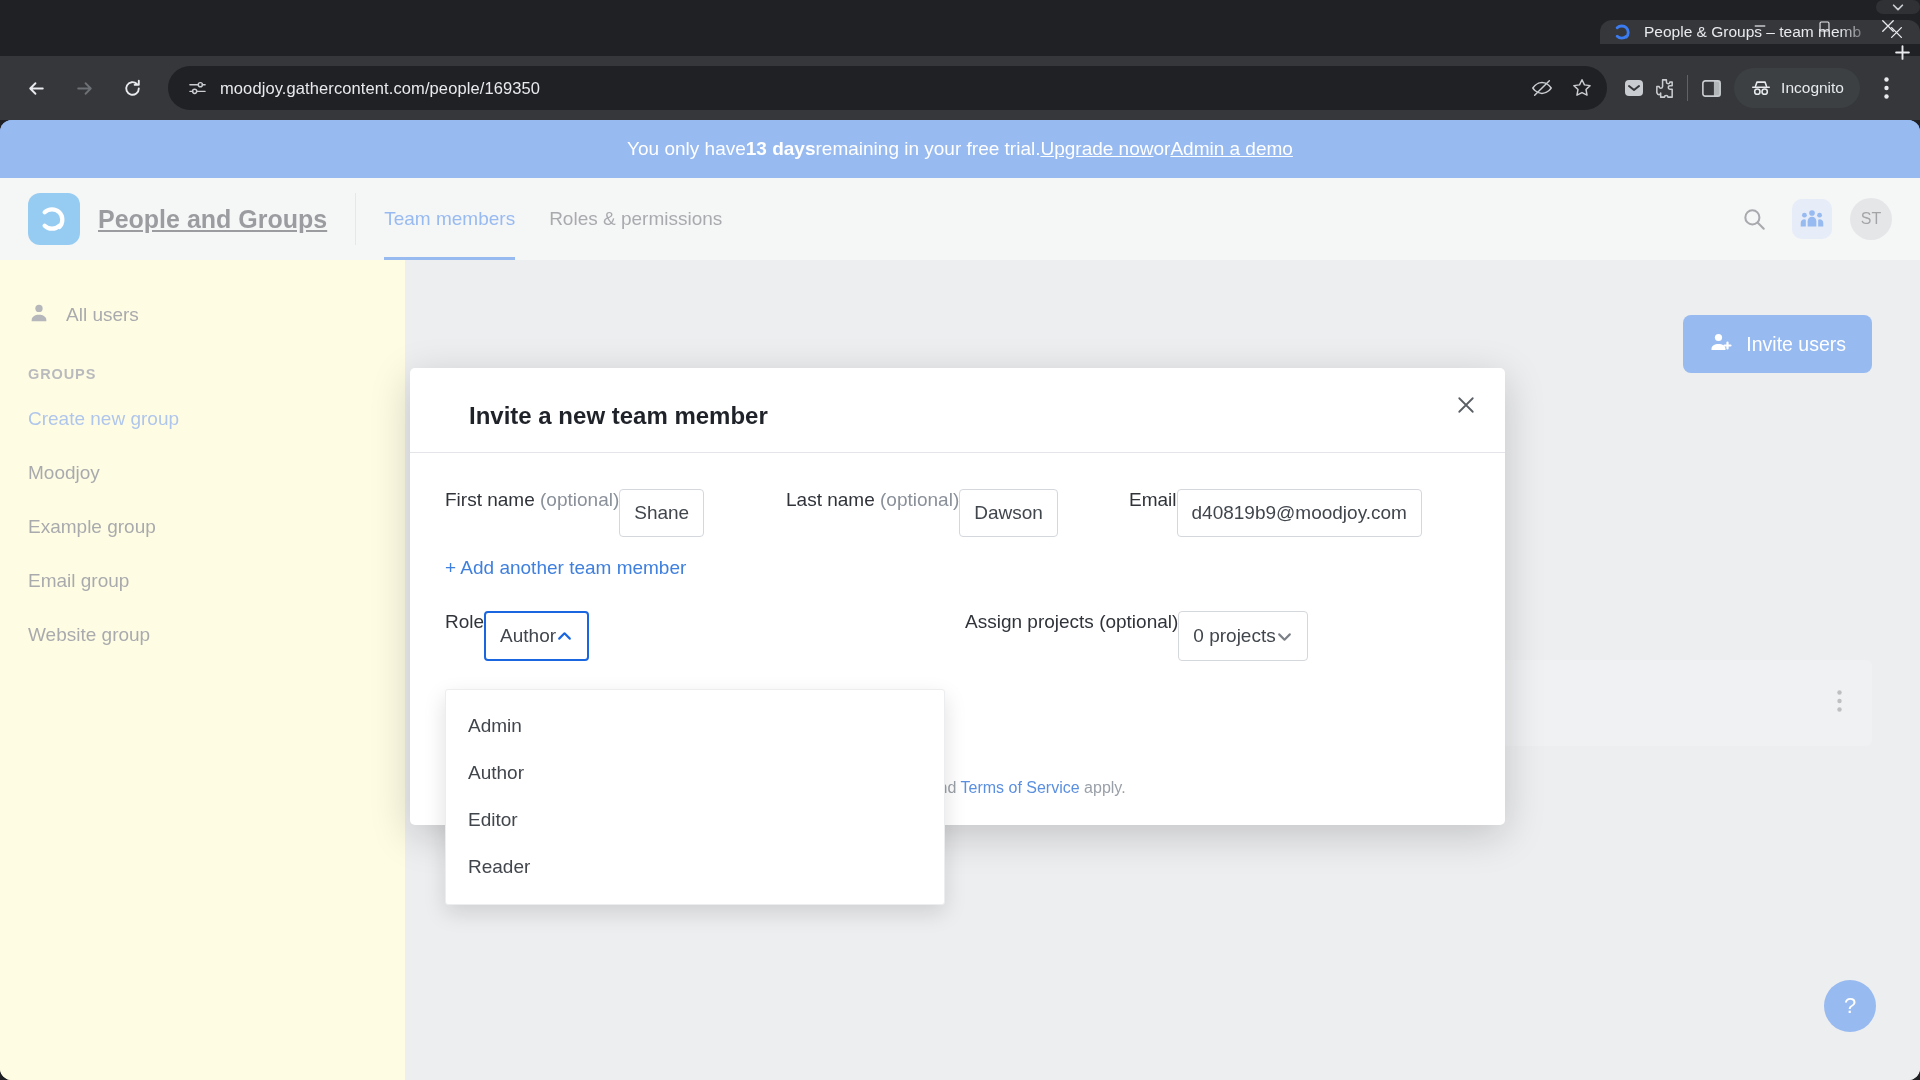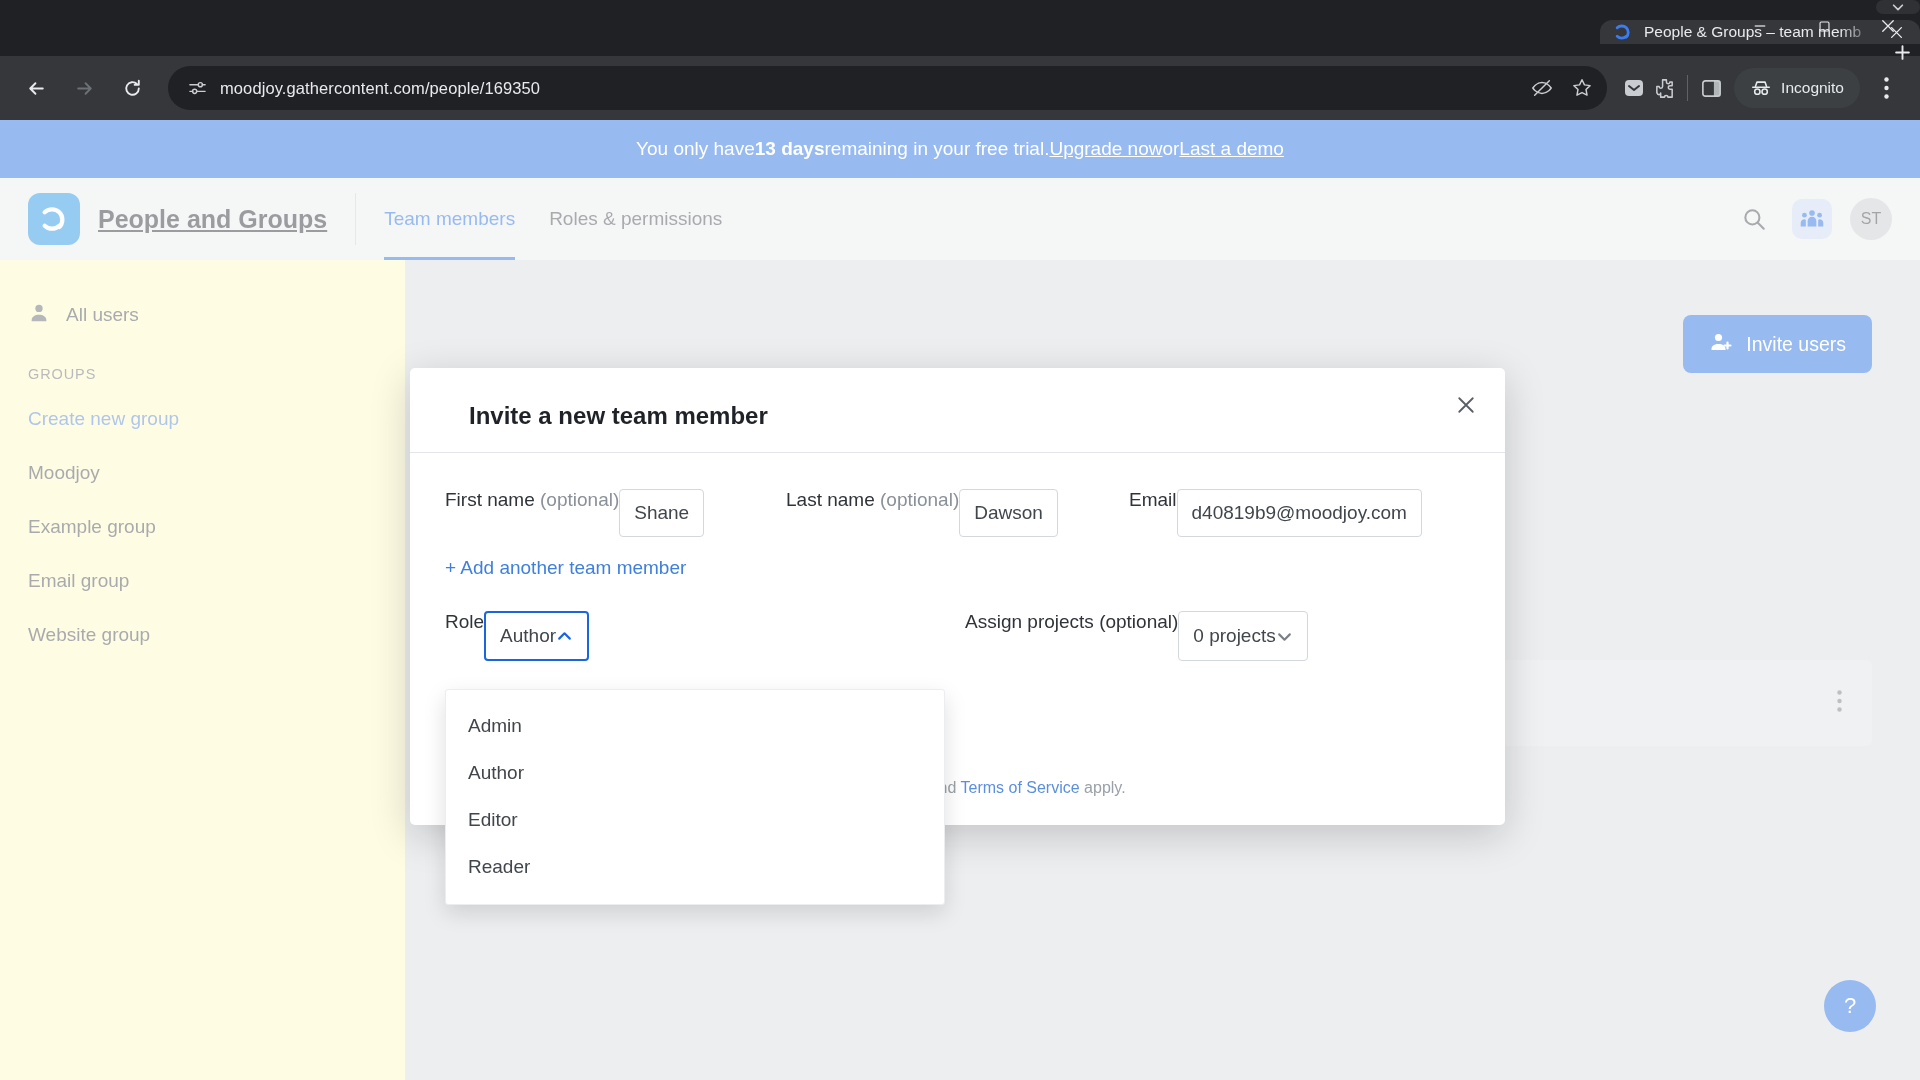--- a/index.html
+++ b/index.html
@@ -63,21 +63,21 @@
   .omni-right { display:flex; align-items:center; gap:14px; }
   .tb-icon { width:26px; height:26px; color:#c9ccd0; display:flex; align-items:center; justify-content:center; }
   .tb-sep { width:1px; height:26px; background:#5f6368; margin:0 6px; }
   .incognito-pill {
     height:40px; border-radius:20px; background:#3c4043; display:flex; align-items:center;
     gap:9px; padding:0 16px; color:#e8eaed; font-size:15.5px; margin-left:6px;
   }
   .menu-dots { width:40px; height:40px; display:flex; align-items:center; justify-content:center; color:#e8eaed; margin-left:2px;}
 
   
-  .viewport { position:absolute; left:0; top:120px; width:1920px; height:960px; background:#fff; overflow:hidden; }
+  .viewport { position:absolute; left:0; top:120px; width:1920px; height:960px; background:#fff; overflow:hidden;border-radius:12px; }
 
   .trial-banner {
     height:58px; background:#1a66e0; color:#fff;
     display:flex; align-items:center; justify-content:center;
     font-size:19px;
   }
   .trial-banner b { font-weight:700; }
   .trial-banner a { color:#fff; text-decoration:underline; }
 
   .app-header {
@@ -111,21 +111,21 @@
 
   .app-body { display:flex; height:820px; }
   .sidebar { width:405px; background:#fef9c3; padding-top:28px; flex:none; }
   .side-item {
     height:54px; display:flex; align-items:center; gap:16px; padding:0 28px;
     font-size:19px; color:#3f434a;
   }
   .side-item.link { color:#4d7fd4; }
   .side-group-label {
     padding:24px 28px 10px; font-size:14.5px; letter-spacing:.9px;
-    color:#63676d; font-weight:400;
+    color:#63676d; font-weight:700;
   }
   .content { flex:1; background:#d7dadd; position:relative; padding:30px 40px; }
   .invite-users-btn {
     position:absolute; right:48px; top:55px;
     height:58px; background:#1a66e0; color:#fff; border-radius:8px;
     display:flex; align-items:center; gap:13px; padding:0 26px;
     font-size:19.5px; font-weight:500;
   }
   .ghost-row {
     position:absolute; left:40px; right:48px; top:400px; height:86px;
@@ -330,21 +330,21 @@
   </div>
 
   <div class="viewport">
 
     <div class="trial-banner">
       <span>You only have </span>
         <b>13 days</b>
         <span> remaining in your free trial. </span>
         <a href="#">Upgrade now</a>
         <span> or </span>
-        <a href="#">Last a demo</a>
+        <a href="#">Admin a demo</a>
     </div>
 
     <div class="app-header">
       <div class="brand">
         <span class="brand-logo">
           <svg width="32" height="32" viewBox="0 0 24 24">
               <path d="M5 7c3-3 8-3 11 0s3 8 0 11" stroke="#fff" stroke-width="3.2" fill="none" stroke-linecap="round"></path>
               <path d="M16 17c-3 3-8 3-11 0" stroke="#fff" stroke-width="3.2" fill="none" stroke-linecap="round"></path>
             </svg>
         </span>

